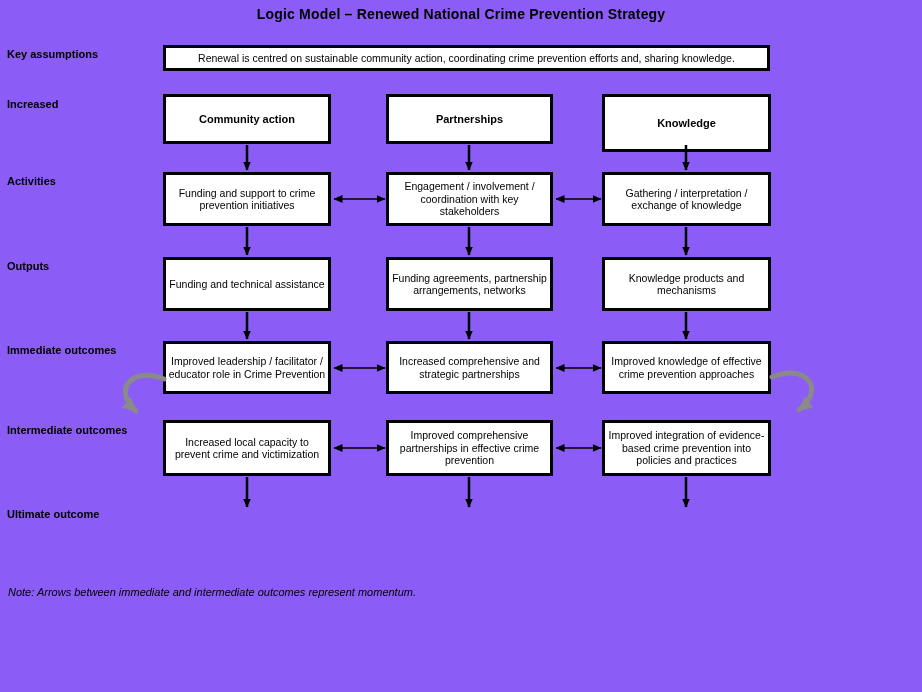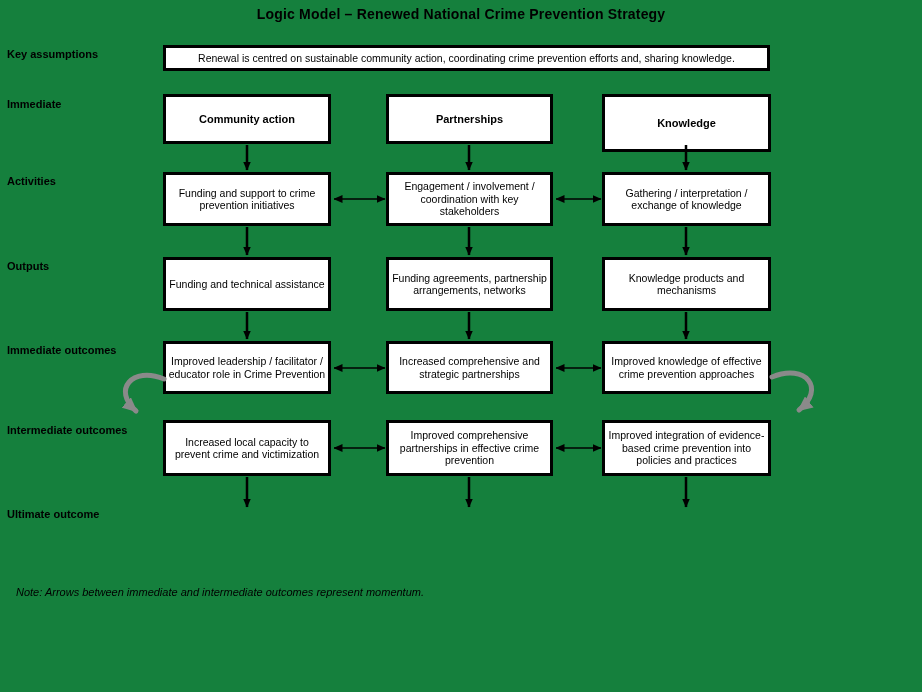--- a/index.html
+++ b/index.html
@@ -1,48 +1,48 @@
 <!DOCTYPE html>
 <html><head>
 <meta charset="utf-8">
 <style>
   html,body{margin:0;padding:0;background:#fff;}
   .canvas{
-    position:relative;width:922px;height:692px;background:#15803d;
+    position:relative;width:922px;height:692px;background:#8b5cf6;
     font-family:"Liberation Sans","DejaVu Sans",sans-serif;color:#000;overflow:hidden;
   }
   .title{
     position:absolute;left:0;top:6px;width:100%;text-align:center;
     font-size:14px;font-weight:bold;letter-spacing:.2px;
   }
   .rowlabel{
     position:absolute;left:7px;font-size:11px;font-weight:bold;white-space:nowrap;
   }
   .box{
     position:absolute;box-sizing:border-box;border:3px solid #000;background:#fff;
     display:flex;align-items:center;justify-content:center;
     text-align:center;font-size:10.5px;line-height:12.5px;
     white-space:pre-line;padding:4px 2px;
   }
   .box.bold{font-weight:bold;font-size:11px;}
   .box.ultimate{font-weight:bold;font-size:12px;}
   .overlay{position:absolute;left:0;top:0;width:922px;height:692px;pointer-events:none;}
   .note{
-    position:absolute;left:16px;top:586px;font-size:11px;font-style:italic;white-space:nowrap;
+    position:absolute;left:8px;top:586px;font-size:11px;font-style:italic;white-space:nowrap;
   }
 </style>
 </head>
 <body>
 
 <div class="canvas">
 
   <div class="title">Logic Model – Renewed National Crime Prevention Strategy</div>
 
   <div class="rowlabel" style="top:48px">Key assumptions</div>
-  <div class="rowlabel" style="top:98px">Immediate</div>
+  <div class="rowlabel" style="top:98px">Increased</div>
   <div class="rowlabel" style="top:175px">Activities</div>
   <div class="rowlabel" style="top:260px">Outputs</div>
   <div class="rowlabel" style="top:344px">Immediate outcomes</div>
   <div class="rowlabel" style="top:424px">Intermediate outcomes</div>
   <div class="rowlabel" style="top:508px">Ultimate outcome</div>
 
   <div class="box" style="left:163px;top:45px;width:607px;height:26px">Renewal is centred on sustainable community action, coordinating crime prevention efforts and, sharing knowledge.</div>
 
   <div class="box bold" style="left:163px;top:94px;width:168px;height:50px">Community action</div>
   <div class="box bold" style="left:386px;top:94px;width:167px;height:50px">Partnerships</div>

